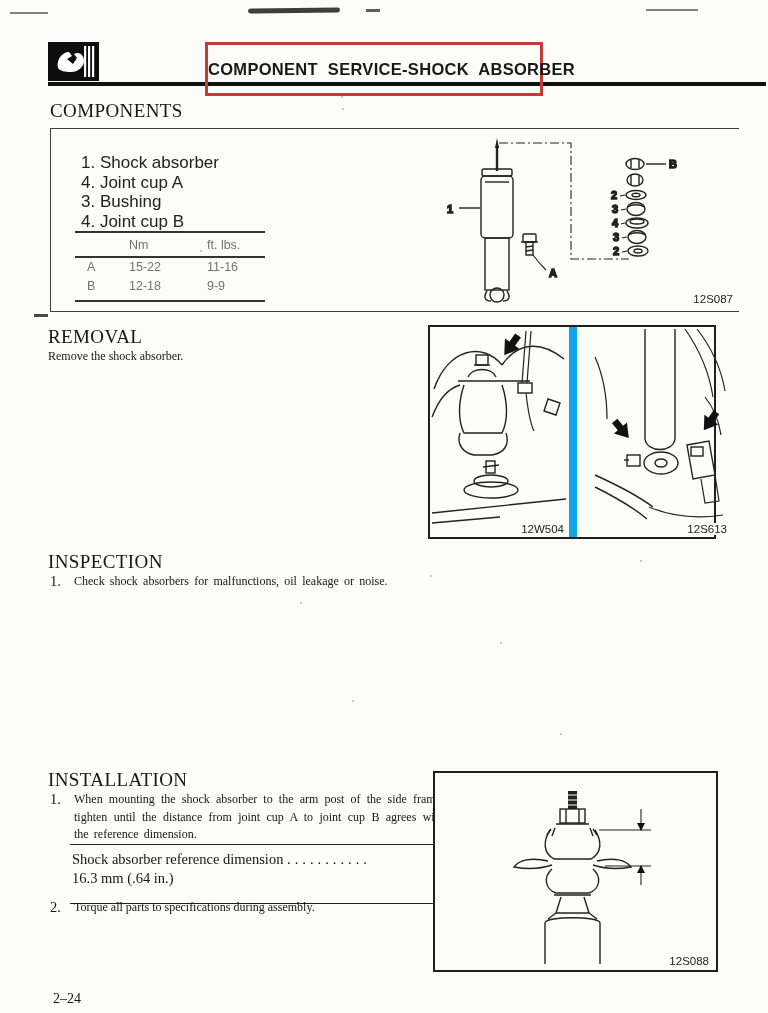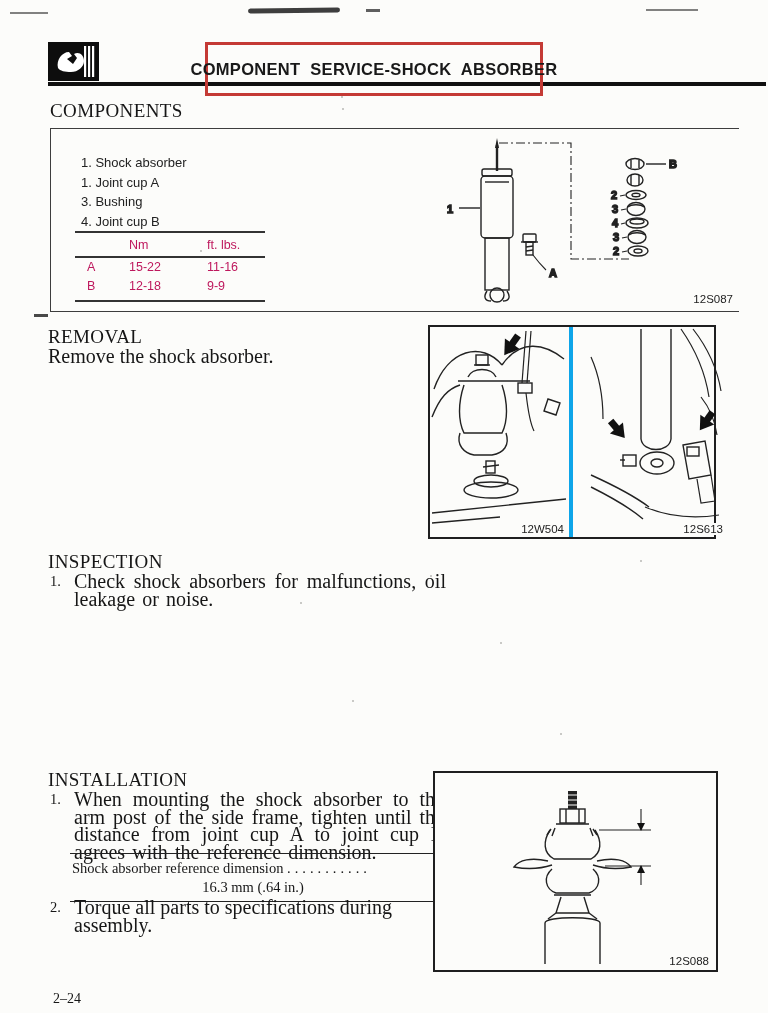--- a/index.html
+++ b/index.html
@@ -1,57 +1,57 @@
 <!DOCTYPE html>
 <html><head>
 <meta charset="utf-8">
 <style>
   html,body{margin:0;padding:0;background:#e8e8e6;}
   #page{position:relative;width:768px;height:1013px;background:#fcfcfa;overflow:hidden;
         font-family:"Liberation Serif", serif;color:#161616;}
   .abs{position:absolute;}
   .heading{font-weight:normal;font-size:19px;letter-spacing:.4px;font-family:"Liberation Serif",serif;}
-  .body-text{font-size:20px;line-height:17.5px;}
+  .body-text{font-size:12px;line-height:17.5px;}
   .just{text-align:justify;word-spacing:2.2px;}
   .fig-code{font-family:Liberation Sans, sans-serif;font-size:11.5px;color:#222;}
   .num-col{font-size:14.5px;}
   
   #logo-tab{left:48px;top:42px;width:51px;height:39px;background:#0d0d0d;}
   #title-box{left:205px;top:42px;width:332px;height:48px;border:3px solid #c43a35;
-             display:flex;align-items:center;justify-content:center;background:transparent;z-index:3;}
+             display:flex;align-items:center;justify-content:flex-start;background:transparent;z-index:3;}
   #title-box span{font-family:"Liberation Sans",sans-serif;font-weight:bold;font-size:16.5px;
              letter-spacing:.3px;word-spacing:5px;color:#191919;white-space:nowrap;}
   #header-rule{left:48px;top:82px;width:718px;height:3.5px;background:#101010;z-index:2;}
   
   #components-box{left:50px;top:128px;width:688px;height:182px;border:1.5px solid #3d3d3d;border-right:none;}
-  #parts-list{left:30px;top:24px;font-family:"Liberation Sans",sans-serif;font-size:13px;
+  #parts-list{left:30px;top:24px;font-family:"Liberation Sans",sans-serif;font-size:17px;
               line-height:19.5px;color:#222;}
-  #torque-table{left:24px;top:102px;width:190px;font-family:"Liberation Sans",sans-serif;font-size:12.5px;color:#be185d;}
+  #torque-table{left:24px;top:102px;width:190px;font-family:"Liberation Sans",sans-serif;font-size:12.5px;color:#737373;}
   #torque-table .rule2{height:2px;background:#333;}
   #torque-table .rule1{height:1.5px;background:#333;}
   #torque-table .trow{display:flex;align-items:center;}
   #torque-table .c0{width:42px;padding-left:12px;}
   #torque-table .c1{width:78px;}
   #torque-table .c2{width:58px;}
   .hrow{height:23px;display:flex;align-items:center;}
   .drow{height:19px;display:flex;align-items:center;}
   svg text{font-family:"Liberation Sans",sans-serif;font-weight:bold;font-size:11px;fill:#111;}
   
   .fig-box{border:2px solid #1f1f1f;background:#fcfcfa;}
   #removal-fig{left:428px;top:325px;width:284px;height:210px;display:flex;align-items:center;}
   #removal-fig .panel{position:relative;flex:1;}
-  #removal-fig .panel + .panel{border-left:4px solid #0ea5e9;padding-left:16px;}
+  #removal-fig .panel + .panel{border-left:8px solid #0ea5e9;padding-left:16px;}
   .panel-code{position:absolute;right:3px;bottom:2px;background:#fcfcfa;padding:0 2px;}
   #install-fig{left:433px;top:771px;width:281px;height:197px;}
   
   #spec-block{left:70px;top:844px;width:374px;border-top:1.7px solid #222;border-bottom:1.7px solid #222;
-              padding:6px 2px 5px 2px;margin-top:9px;}
+              padding:6px 2px 16px 2px;}
   #spec-line1{font-size:14.5px;white-space:nowrap;}
   #spec-leader{letter-spacing:4px;}
-  #spec-line2{font-size:14.5px;text-align:center;padding-right:12px;margin-top:2px;}
+  #spec-line2{font-size:14.5px;text-align:left;padding-right:12px;margin-top:2px;}
   
   .smudge{position:absolute;background:#1c1c1c;}
   .speck{position:absolute;width:2px;height:2px;border-radius:50%;background:#b9b9b4;}
 </style>
 </head>
 <body>
 
 <div id="page">
 
   <div class="smudge" style="left:10px;top:12px;width:38px;height:2px;opacity:.55;"></div>
@@ -82,21 +82,21 @@
   <div class="abs" id="header-rule"></div>
   <div class="abs" id="title-box">
     <span>COMPONENT SERVICE-SHOCK ABSORBER</span>
   </div>
 
   <div class="abs heading" style="left:50px;top:100px;">COMPONENTS</div>
 
   <div class="abs" id="components-box">
     <div class="abs" id="parts-list">
       <div>1.  Shock absorber</div>
-      <div>1.  Joint cup A</div>
+      <div>4.  Joint cup A</div>
       <div>3.  Bushing</div>
       <div>4.  Joint cup B</div>
     </div>
 
     <div class="abs" id="torque-table">
       <div class="rule2"></div>
       <div class="trow hrow">
         <div class="c0"></div>
         <div class="c1">Nm</div>
         <div class="c2">ft. lbs.</div>

